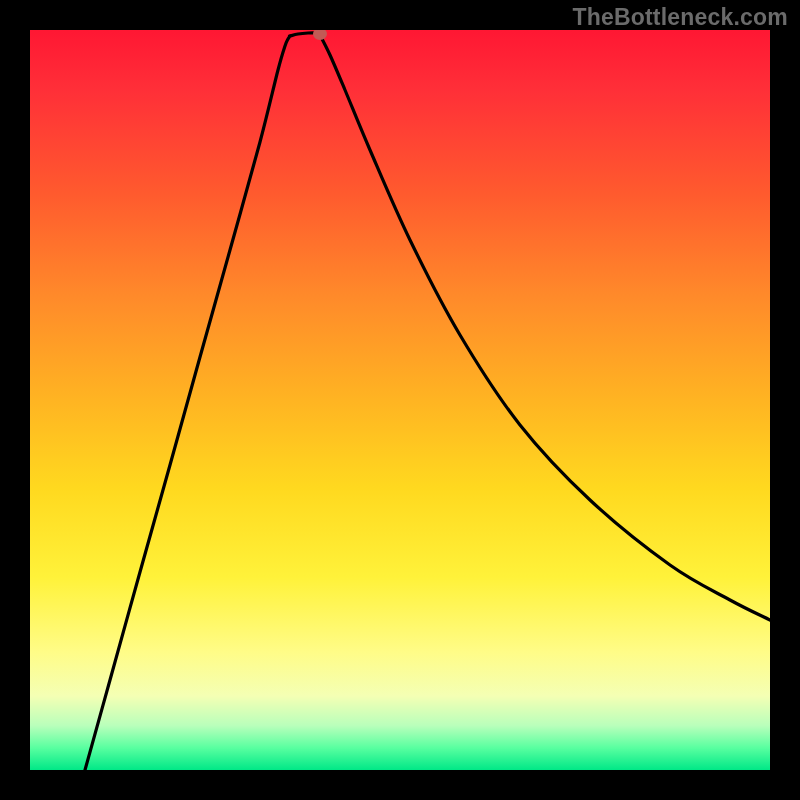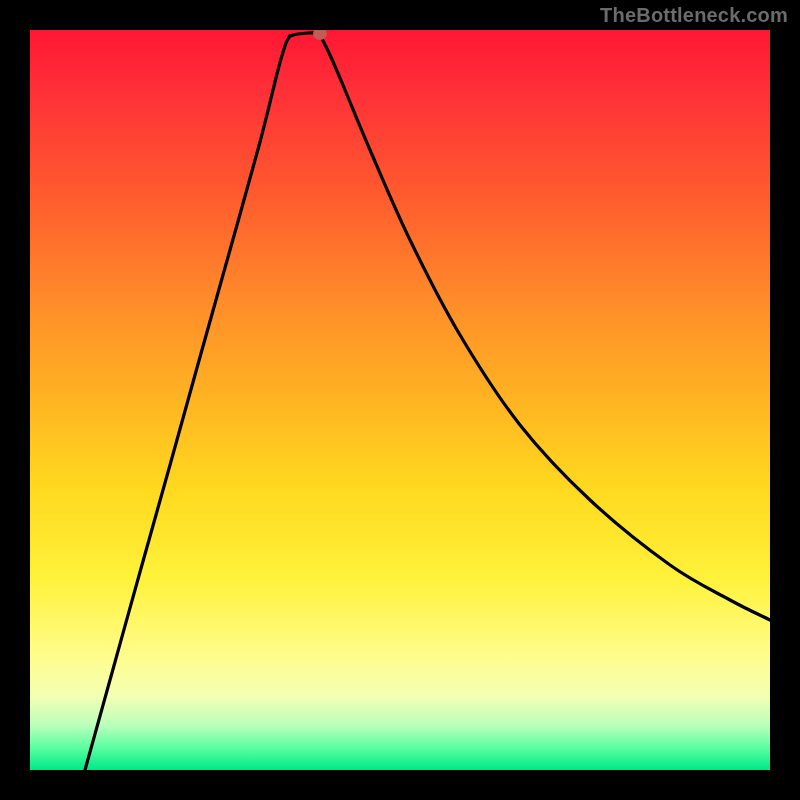--- a/index.html
+++ b/index.html
@@ -14,21 +14,21 @@
     position: relative;
     width: 800px;
     height: 800px;
     background: #000;
   }
   .watermark {
     position: absolute;
     top: 4px;
     right: 12px;
     color: #6b6b6b;
-    font-size: 20px;
+    font-size: 23px;
     font-weight: 600;
     letter-spacing: 0.2px;
     z-index: 10;
   }
   .plot-area {
     position: absolute;
     left: 30px;
     top: 30px;
     width: 740px;
     height: 740px;

